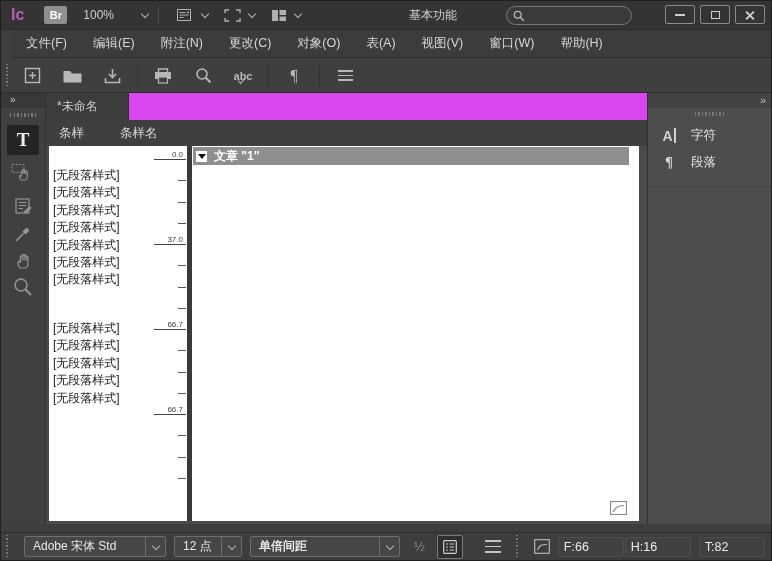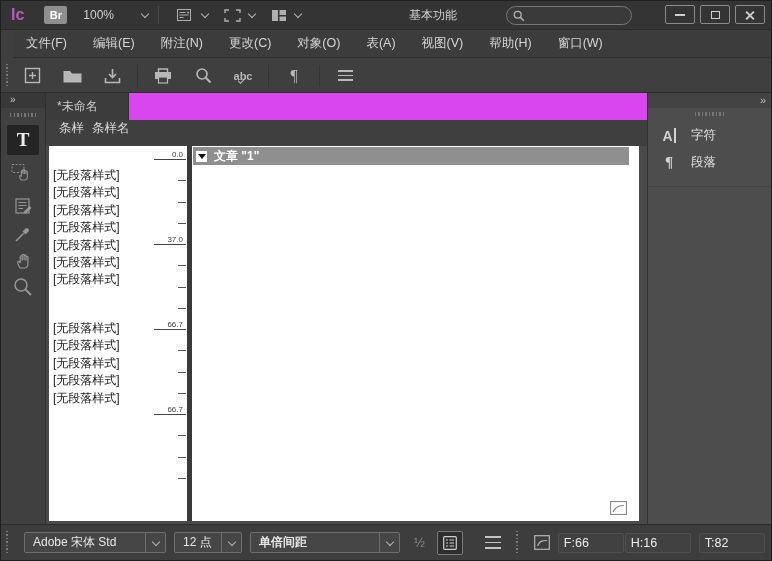--- a/index.html
+++ b/index.html
@@ -53,21 +53,21 @@
   .tools { display:flex; flex-direction:column; align-items:center; }
   .tool { width:32px; height:26px; display:flex; align-items:center; justify-content:center; margin-bottom:1px; }
   .tool.active { background:#242424; border-radius:2px; height:30px; margin-bottom:4px; }
   .type-T { color:#ededed; font-family:"Liberation Serif",serif; font-size:19px; font-weight:bold; }
   .tool-gap { height:7px; }
 
   
   .docarea { flex:1; display:flex; flex-direction:column; background:#4a4a4a; }
   .tabbar { height:27px; background:#d946ef; display:flex; }
   .doc-tab { background:#3c3c3c; color:#cccccc; font-size:12px; padding:0 30px 0 11px; display:flex; align-items:center; border-right:1px solid #2f2f2f; }
-  .viewtabs { height:26px; background:#3f3f3f; display:flex; align-items:flex-start; gap:8px; padding-left:13px; }
+  .viewtabs { height:26px; background:#3f3f3f; display:flex; align-items:center; gap:36px; padding-left:13px; }
   .viewtab { color:#dddddd; font-size:12.5px; }
   .content { position:relative; flex:1; background:#4a4a4a; }
   .leftcol { position:absolute; left:3px; top:0; width:138px; height:375px; background:#ffffff; }
   .stylelist { position:absolute; left:4px; }
   .stylelist.g1 { top:21px; }
   .stylelist.g2 { top:174px; }
   .styleitem { height:17.4px; line-height:17.4px; font-size:12px; color:#1c1c1c; white-space:nowrap; }
   .ruler { position:absolute; right:0; top:0; width:46px; height:100%; }
   .rminor { position:absolute; right:1px; width:8px; border-top:1px solid #555; }
   .rmajor { position:absolute; right:1px; width:32px; border-top:1px solid #444; }
@@ -87,21 +87,21 @@
   .rp-grip { width:30px; height:4px; margin:4px auto 6px; background-image:repeating-linear-gradient(to right,#777 0 1.5px, transparent 1.5px 3.5px); }
   .rp-items { border-bottom:1px solid #454545; padding-bottom:10px; }
   .rp-item { height:27px; display:flex; align-items:center; padding-left:10px; gap:11px; }
   .rp-ico { width:22px; display:flex; align-items:center; justify-content:center; color:#d2d2d2; }
   .charA { font-size:14px; font-weight:bold; color:#d2d2d2; }
   .cursor-bar { display:inline-block; width:1.5px; height:15px; background:#d2d2d2; margin-left:1.5px; vertical-align:-2px; }
   .rp-para { font-family:"Liberation Serif",serif; font-size:15px; font-weight:bold; }
   .rp-label { color:#e2e2e2; font-size:12.5px; }
 
   
-  .statusbar { position:absolute; bottom:0; left:0; right:0; height:36px; background:#3d3d3d; border-top:1px solid #2c2c2c; display:flex; align-items:center; }
+  .statusbar { position:absolute; bottom:0; left:0; right:0; height:28px; background:#3d3d3d; border-top:1px solid #2c2c2c; display:flex; align-items:center; }
   .dd { height:21px; border:1px solid #6e6e6e; border-radius:2px; background:#464646; display:flex; align-items:center; color:#e8e8e8; font-size:12px; }
   .dd .dd-text { padding-left:8px; flex:1; white-space:nowrap; }
   .dd .dd-arrow { width:20px; align-self:stretch; border-left:1px solid #6e6e6e; display:flex; align-items:center; justify-content:center; }
   .dd .dd-arrow .chev { margin:0 0 2px 0; }
   .dd1 { width:142px; margin-left:12px; }
   .dd2 { width:68px; margin-left:8px; }
   .dd3 { width:150px; margin-left:8px;font-weight:bold; }
   .half-ico { margin-left:14px; color:#8d8d8d; font-size:13px; }
   .sb-active-btn { margin-left:12px; width:26px; height:24px; background:#2e2e2e; border:1px solid #7a7a7a; border-radius:2px; display:flex; align-items:center; justify-content:center; }
   .sb-burger { margin-left:22px; display:flex; flex-direction:column; gap:3.5px; }
@@ -172,22 +172,22 @@
   </div>
 
   <div class="menubar">
     <span class="menu-item">文件(F)</span>
     <span class="menu-item">编辑(E)</span>
     <span class="menu-item">附注(N)</span>
     <span class="menu-item">更改(C)</span>
     <span class="menu-item">对象(O)</span>
     <span class="menu-item">表(A)</span>
     <span class="menu-item">视图(V)</span>
+    <span class="menu-item">窗口(W)</span>
     <span class="menu-item">帮助(H)</span>
-    <span class="menu-item">窗口(W)</span>
   </div>
 
   <div class="toolbar">
     <span class="vgrip"></span>
     <span class="tool-btn">
       <svg width="17" height="17" viewBox="0 0 17 17">
           <rect x="1.5" y="1.5" width="14" height="14" fill="none" stroke="#b8b8b8" stroke-width="1.4"></rect>
           <path d="M8.5 5 V12 M5 8.5 H12" stroke="#b8b8b8" stroke-width="1.4"></path>
         </svg>
     </span>

